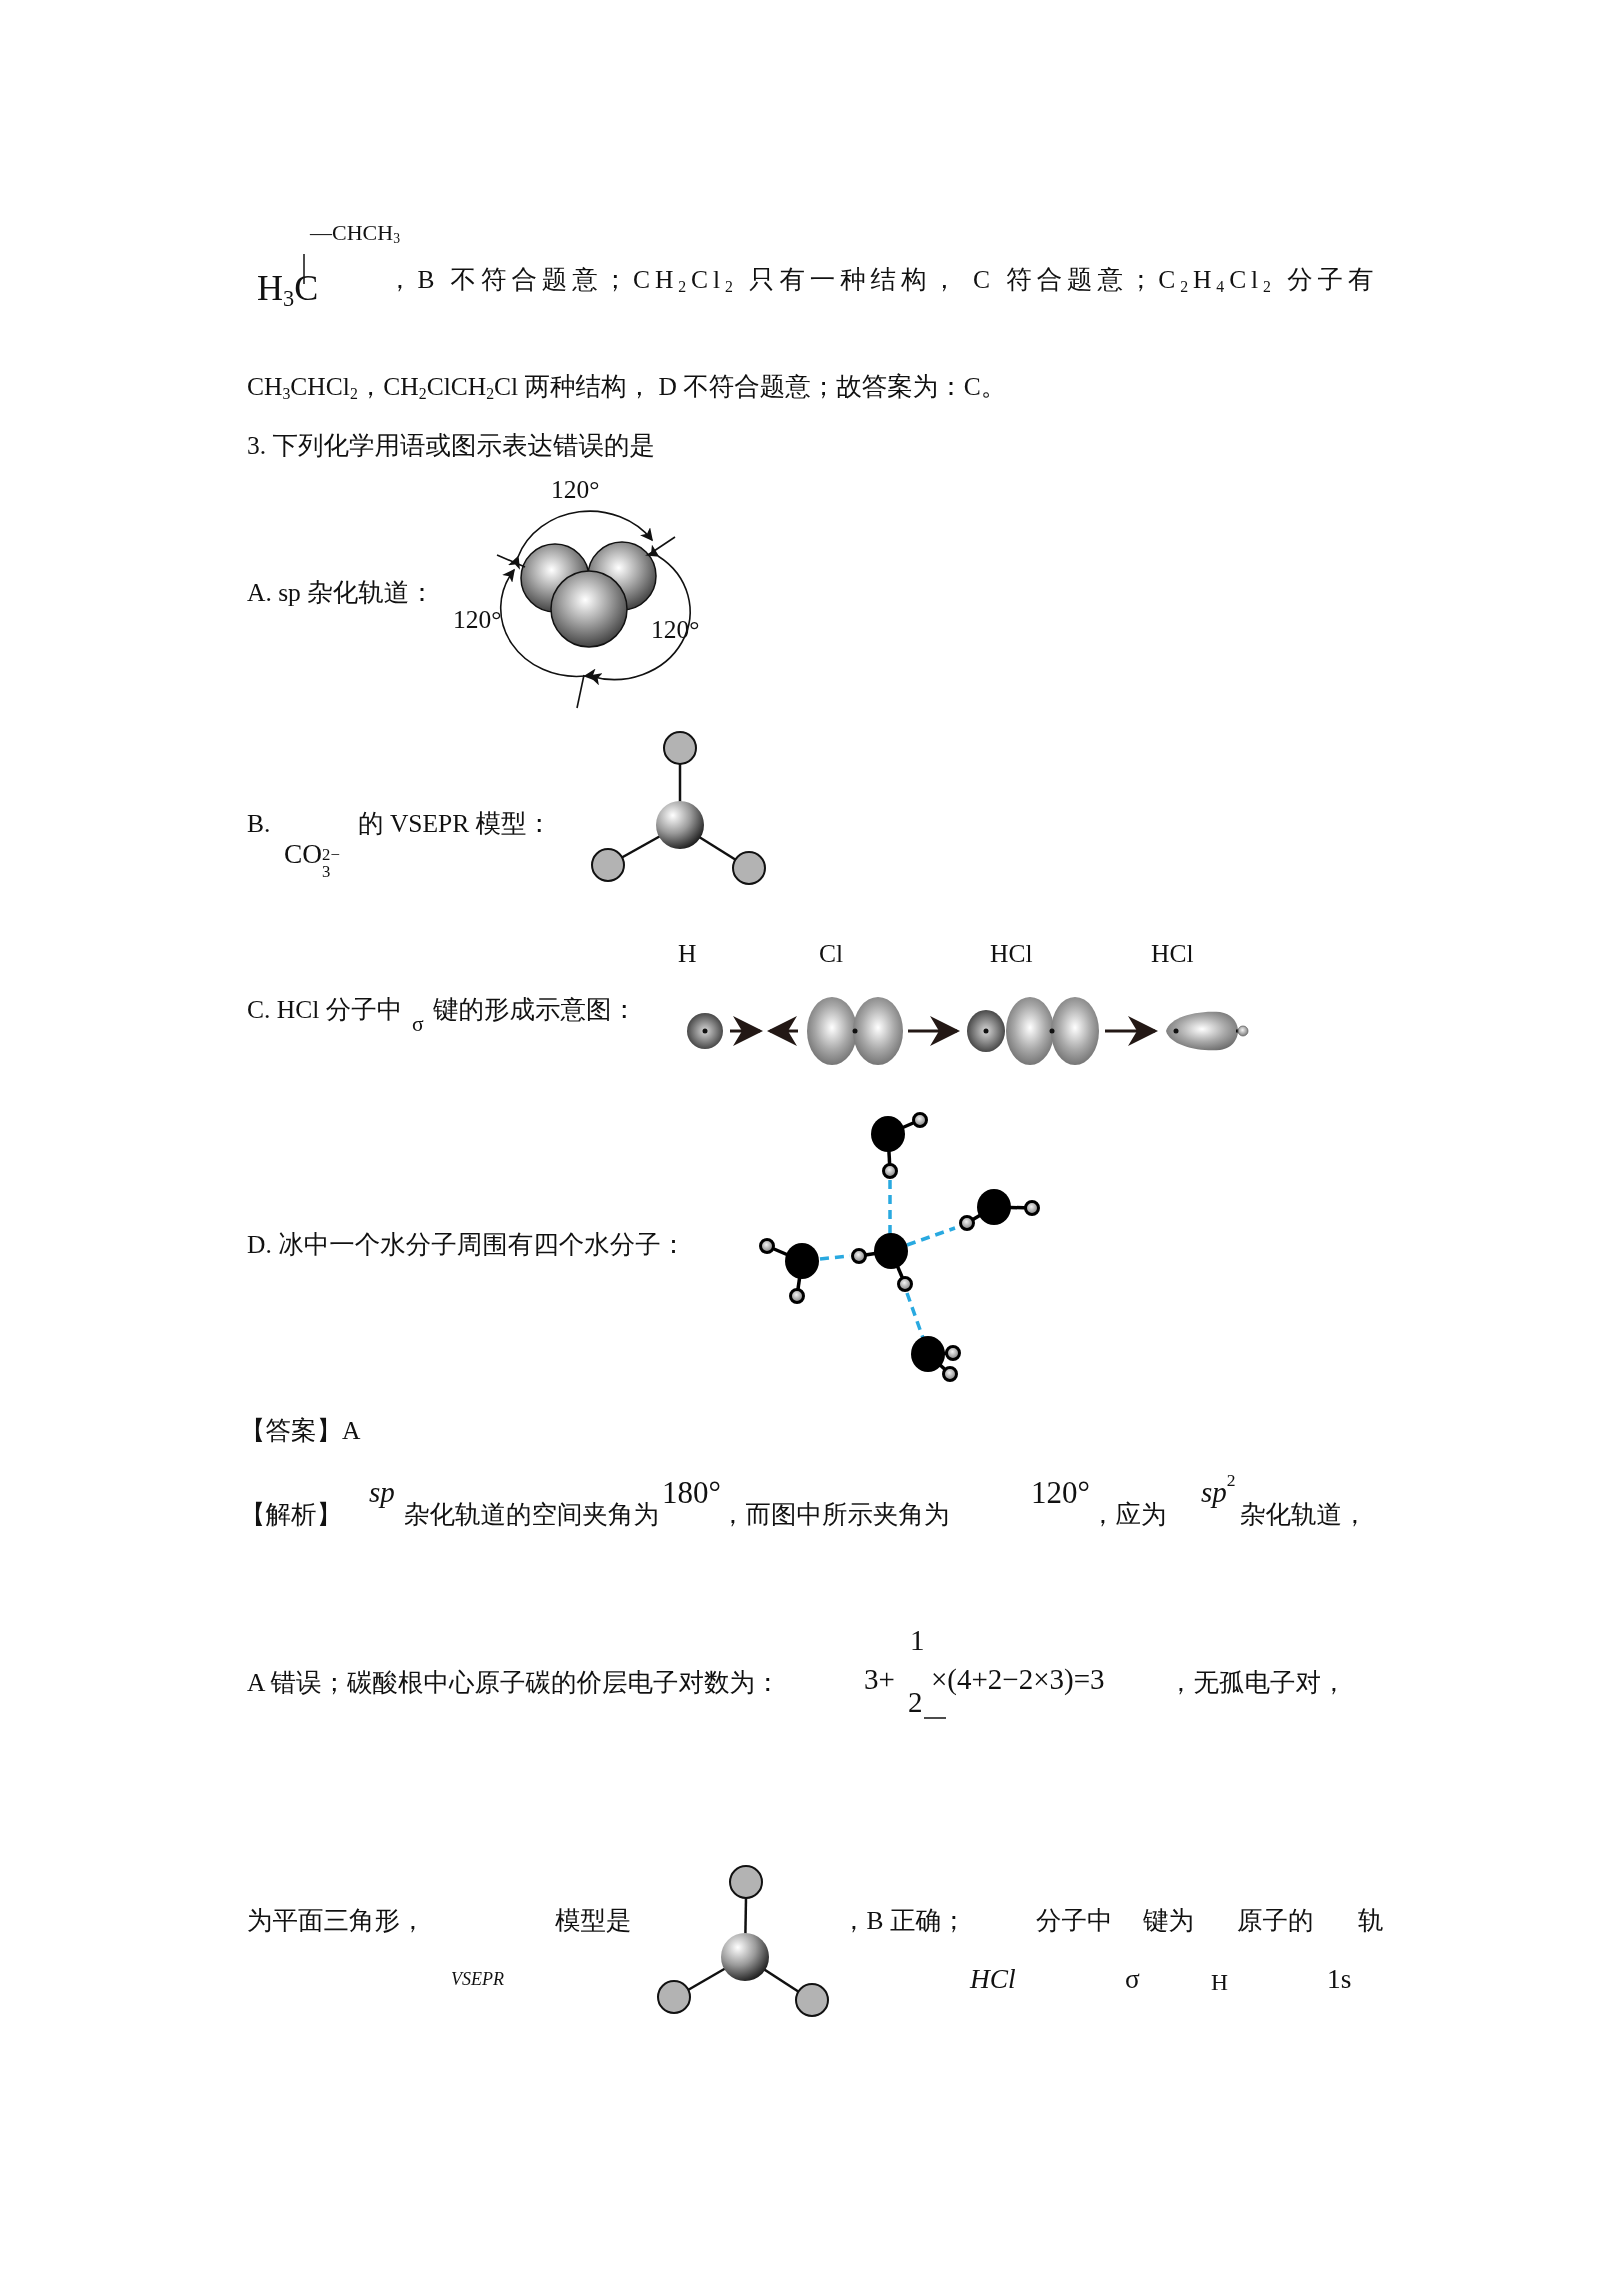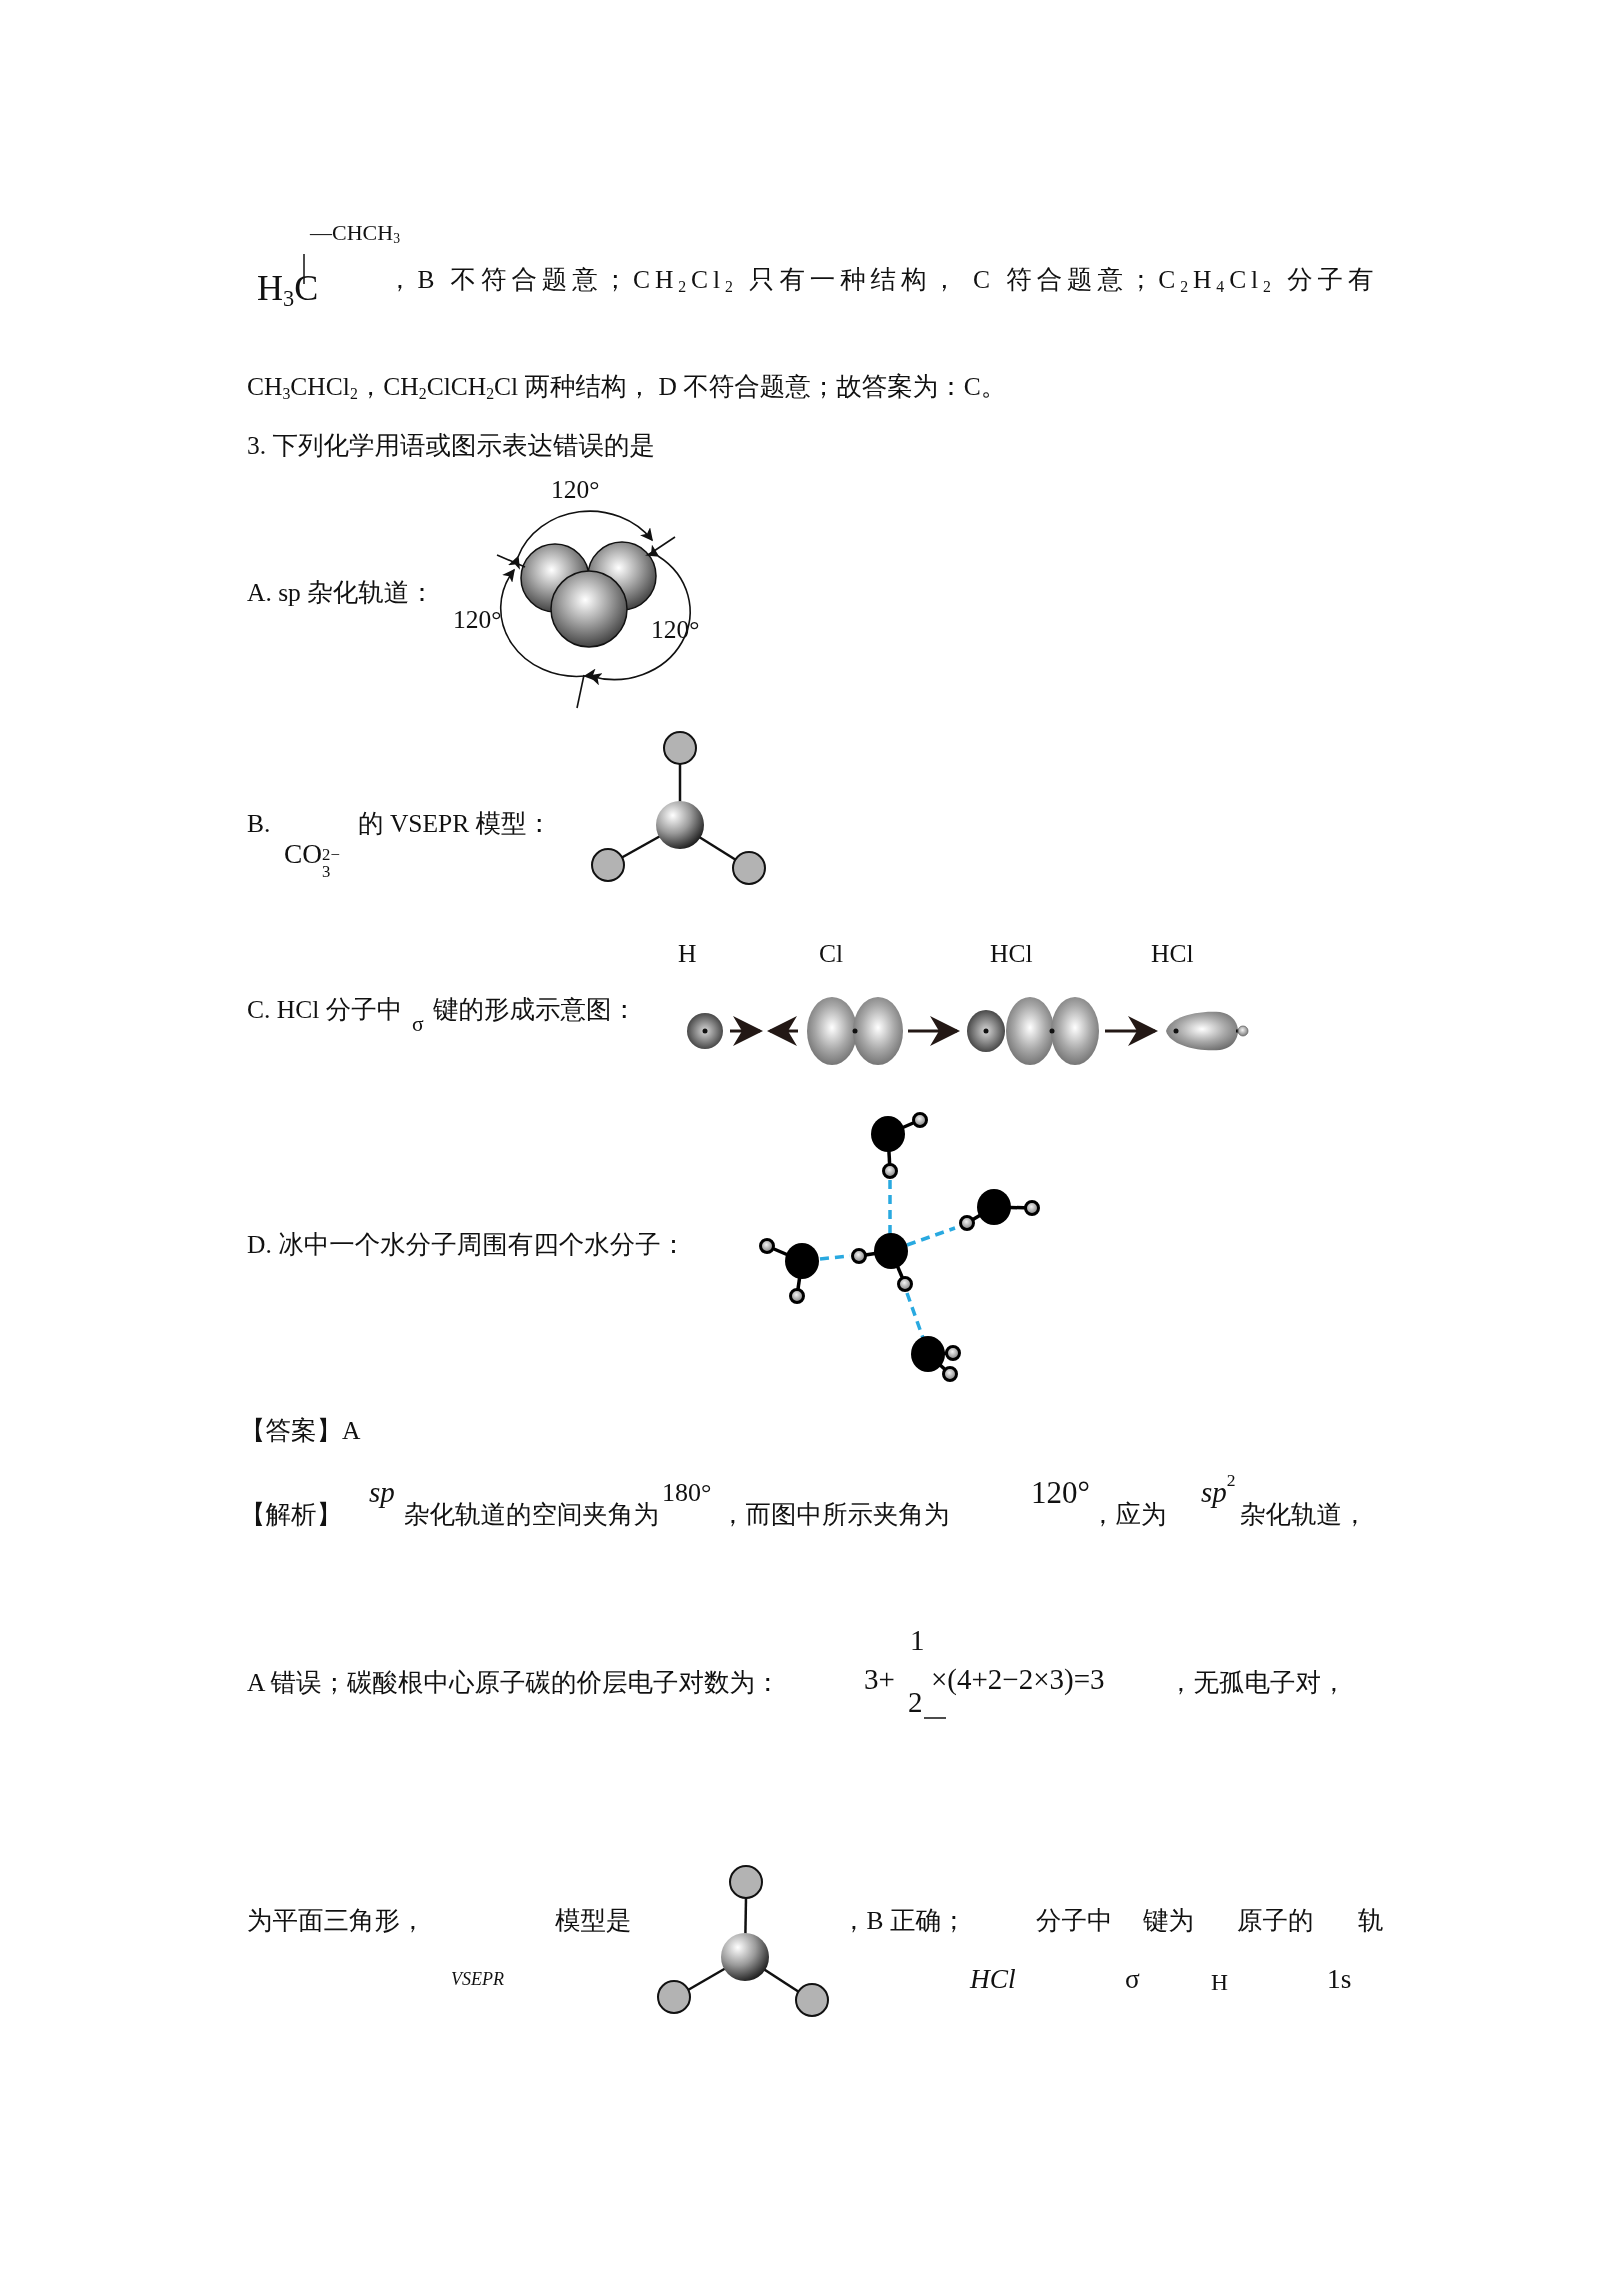--- a/index.html
+++ b/index.html
@@ -176,21 +176,21 @@
       <circle cx="950" cy="1374" r="6.5"></circle>
     </g>
   </svg>
 </div>
 
 <div class="t" style="left:240px;top:1416px;">【答案】A</div>
 
 <div class="t" style="left:240px;top:1500px;">【解析】</div>
 <div class="t it" style="left:369px;top:1478px;font-size:29px;">sp</div>
 <div class="t" style="left:404px;top:1500px;">杂化轨道的空间夹角为</div>
-<div class="t" style="left:662px;top:1478px;font-size:26px;">180°</div>
+<div class="t" style="left:662px;top:1478px;font-size:31px;">180°</div>
 <div class="t" style="left:720px;top:1500px;">，而图中所示夹角为</div>
 <div class="t" style="left:1031px;top:1478px;font-size:31px;">120°</div>
 <div class="t" style="left:1090px;top:1500px;">，应为</div>
 <div class="t it" style="left:1188px;top:1478px;font-size:29px;margin-left:13px;"><span>sp</span><span style="font-size:17.6px;font-style:normal;position:relative;top:-15.7px;">2</span></div>
 <div class="t" style="left:1240px;top:1500px;">杂化轨道，</div>
 
 <div class="t" style="left:247px;top:1668px;">A 错误；碳酸根中心原子碳的价层电子对数为：</div>
 <div>
   <span class="frac" style="left:864px;top:1663px;">3+</span>
   <span class="frac" style="left:910px;top:1624px;">1</span>

